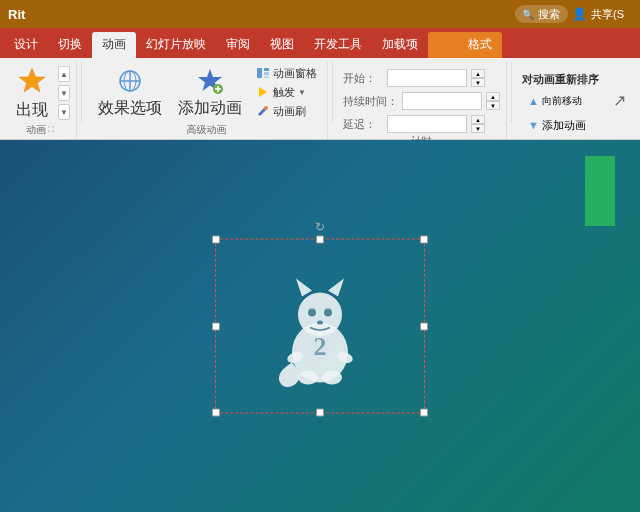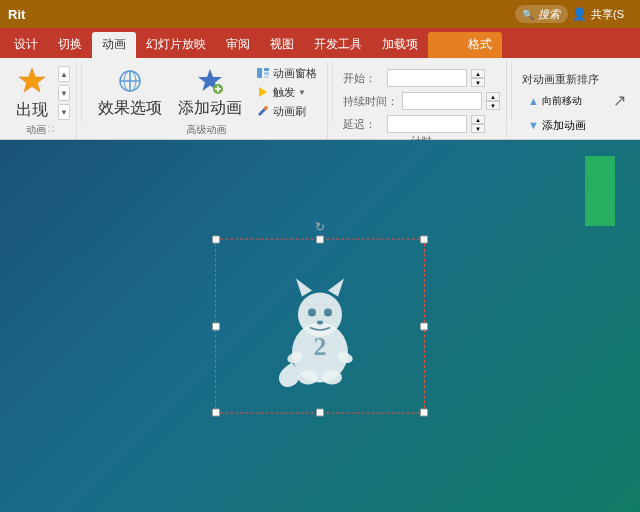--- a/index.html
+++ b/index.html
@@ -306,21 +306,21 @@
 
   </style>
 </head>
 <body>
 
 <div class="title-bar">
   <span class="title-bar-text">Rit</span>
   <div class="tab-right-area">
     <div style="display:flex;align-items:center;background:rgba(255,255,255,0.2);border-radius:10px;padding:1px 8px;gap:3px;height:18px;">
       <span style="font-size:10px;color:white;">🔍</span>
-      <span style="font-size:11px;color:white;font-style:italic;">搜索</span>
+      <span style="font-size:11px;color:white;">搜索</span>
     </div>
     <span style="font-size:12px;color:white;">👤</span>
     <span style="font-size:11px;color:white;cursor:pointer;">共享(S</span>
   </div>
 </div>
 
 <div class="ribbon-tabs">
   <div class="ribbon-tab">设计</div>
   <div class="ribbon-tab">切换</div>
   <div class="ribbon-tab active">动画</div>
@@ -454,21 +454,21 @@
     </div>
     <div class="ribbon-group-label">
       <span>计时</span>
     </div>
   </div>
 
   <div class="divider"></div>
 
   <div class="ribbon-group" style="border-right:none;">
     <div class="ribbon-group-content" style="flex-direction:column;gap:4px;padding-top:8px;">
-      <span style="font-size:11px;font-weight:normal;color:#333;">对动画重新排序</span>
+      <span style="font-size:11px;font-weight:bold;color:#333;">对动画重新排序</span>
       <div class="right-btn">
         <span style="font-size:11px;color:#5b9bd5;">▲</span>
         <span style="font-size:10px;">向前移动</span>
       </div>
       <div class="right-btn">
         <span style="font-size:11px;color:#5b9bd5;">▼</span>
         <span style="font-size:11px;">添加动画</span>
       </div>
     </div>
   </div>

